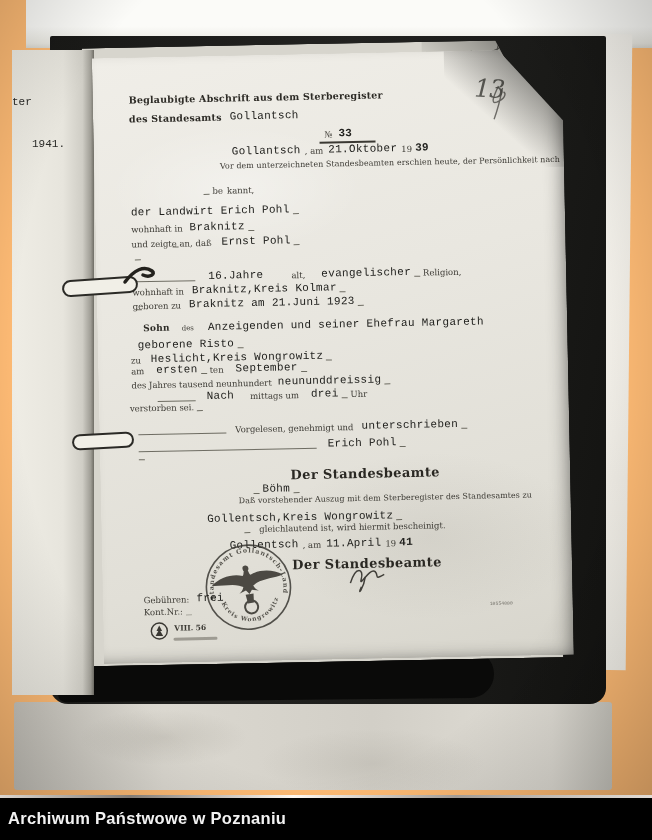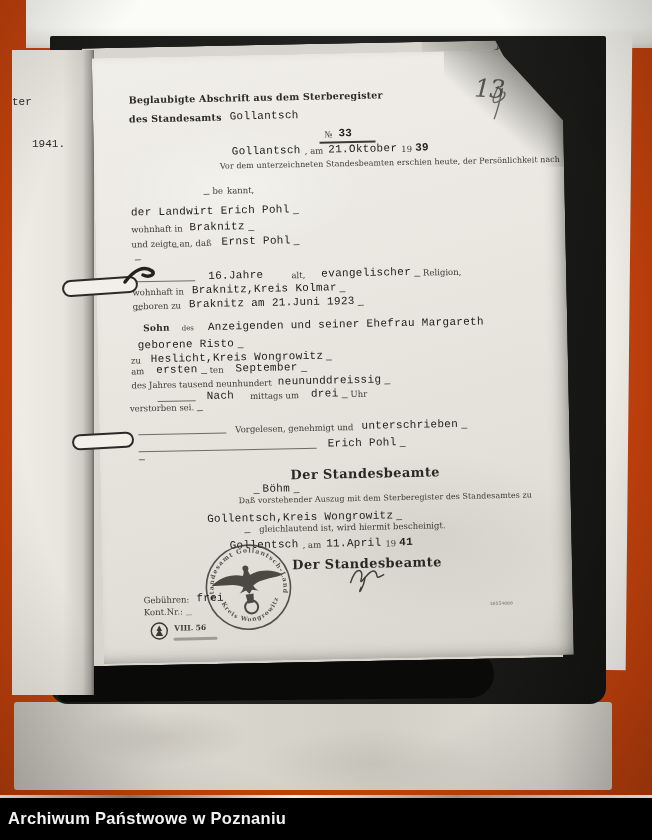--- a/index.html
+++ b/index.html
@@ -1,16 +1,16 @@
 <!DOCTYPE html>
 <html><head>
 <meta charset="utf-8">
 <style>
   html,body{margin:0;padding:0;background:#000;}
-  .shot{position:relative;width:652px;height:840px;background:#c2410c;overflow:hidden;
+  .shot{position:relative;width:652px;height:840px;background:#fdba74;overflow:hidden;
         font-family:"Liberation Sans",sans-serif;}
   
   .backdrop-top{position:absolute;left:26px;top:0;width:626px;height:48px;
     background:linear-gradient(180deg,#fbfbf8 55%,#e9e8e1 90%,#d8d7d0);}
   .backdrop-right{position:absolute;left:596px;top:34px;width:33px;height:636px;
     background:linear-gradient(180deg,#f5f3ed,#ece9e2 70%,#f2f0e9);transform:rotate(.6deg);}
   .mat-bottom{position:absolute;left:14px;top:702px;width:598px;height:88px;border-radius:3px;
     background:
       radial-gradient(120px 40px at 25% 40%, rgba(120,116,105,.18), transparent 70%),
       radial-gradient(160px 50px at 60% 70%, rgba(120,116,105,.14), transparent 70%),

